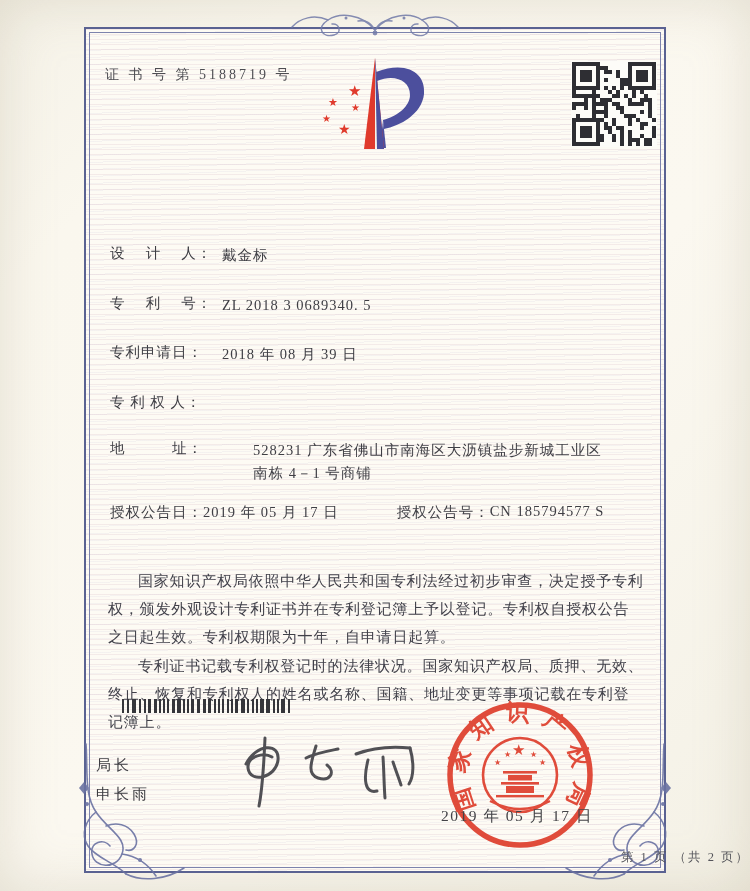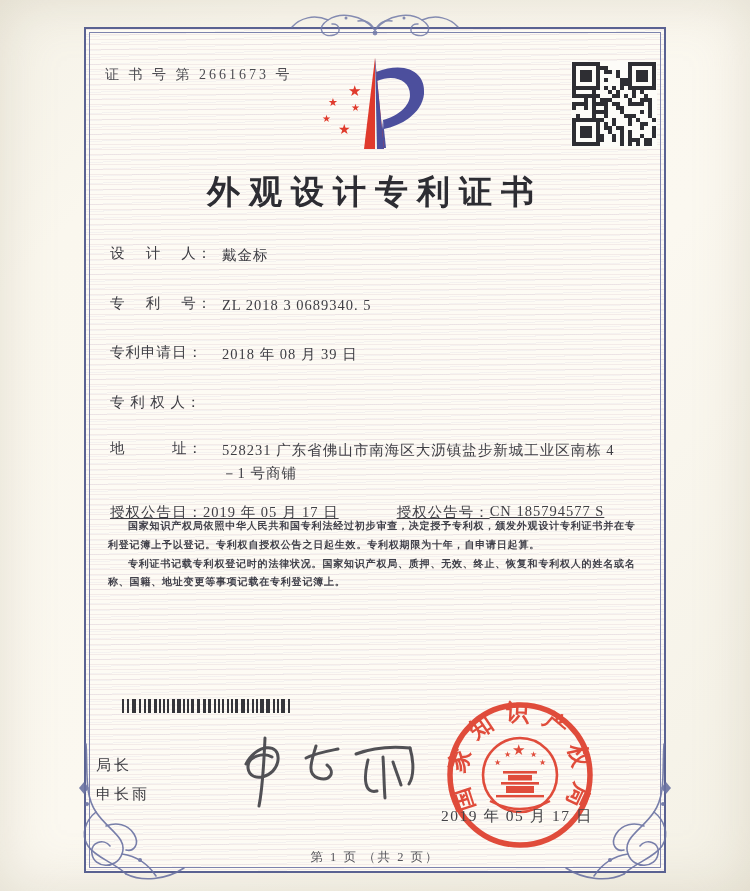--- a/index.html
+++ b/index.html
@@ -41,47 +41,47 @@
   .title {
     position: absolute; left: 0; top: 170px; width: 100%;
     text-align: center; font-size: 33px; font-weight: 700;
     letter-spacing: 9px; color: #2d2d33;
   }
 
   .fields { position: absolute; left: 110px; top: 244px; width: 505px; font-size: 14.5px; color: #3e3e44; }
   .field-row { display: flex; align-items: flex-start; margin-bottom: 26.5px; letter-spacing: 1px; }
   .field-label { flex: 0 0 112px; white-space: pre; }
   .field-value { flex: 1 1 auto; line-height: 1.6; max-width: 452px; }
-  .grant-row { display: flex; letter-spacing: 1px; text-decoration: underline; }
+  .grant-row { display: flex; letter-spacing: 1px; }
   .grant-pair { display: flex; }
   .grant-pair.second { margin-left: 58px; }
 
   .paragraphs {
-    position: absolute; left: 108px; top: 517px; width: 537px;
-    font-size: 10px; line-height: 1.88; color: #41414a; letter-spacing: 0.8px; font-weight: bold;
+    position: absolute; left: 108px; top: 567px; width: 537px;
+    font-size: 15px; line-height: 1.88; color: #41414a; letter-spacing: 0.8px;
   }
   .paragraphs p { text-indent: 2em; }
 
   .barcode { position: absolute; left: 122px; top: 699px; height: 14px; display: flex; align-items: stretch; }
   .barcode .bar { height: 100%; background: #35353a; }
   .barcode .gap { height: 100%; }
 
   .signer { position: absolute; left: 96px; top: 751px; font-size: 15px; color: #3b3b40; letter-spacing: 3px; line-height: 1.9; }
   .signer div { font-family: "Liberation Sans", sans-serif; }
   .signature-svg { position: absolute; left: 220px; top: 730px; }
 
   .seal { position: absolute; left: 432px; top: 687px; width: 176px; height: 176px; }
   .seal-date {
     position: absolute; left: 441px; top: 806px; z-index: 5;
     font-size: 15.5px; color: #434347; letter-spacing: 1.5px;
   }
 
   .footer {
     position: absolute; left: 0; top: 849px; width: 100%;
-    text-align: center; font-size: 12.5px; color: #54545a; letter-spacing: 2px;
+    text-align: right; font-size: 12.5px; color: #54545a; letter-spacing: 2px;
   }
 
   svg text.seal-arc { font-family: "Liberation Serif", serif; font-weight: 700; }
 </style>
 </head>
 <body>
 
 <div id="page">
 
   <div class="frame-outer">
@@ -121,21 +121,21 @@
       <path d="M34,70 C24,78 18,92 26,104 C34,116 52,120 64,132"></path>
       <path d="M64,132 C80,140 104,138 122,126"></path>
       <path d="M60,112 C74,114 86,122 94,134"></path>
       <path d="M44,84 C54,80 66,82 72,92 C78,102 72,110 64,108"></path>
       <path d="M22,40 L27,46 L22,52 L17,46 Z" fill="#6a72a2" stroke="none"></path>
       <circle cx="25" cy="62" r="2" fill="#6a72a2" stroke="none"></circle>
       <circle cx="78" cy="118" r="2" fill="#6a72a2" stroke="none"></circle>
     </g>
   </svg>
 
-  <div class="cert-no">证 书 号 第 2661673 号</div>
+  <div class="cert-no">证 书 号 第 5188719 号</div>
 
   <svg class="logo" width="118" height="108" viewBox="0 0 118 108">
 
     <path d="M56,20 C88,8 106,22 104,42 C102,62 80,74 64,77 L63,68 C78,64 90,54 90,43 C90,28 74,22 57,29 Z" fill="#4c4f9d"></path>
     <path d="M63,68 L66,96 L60,96 Z" fill="#4c4f9d"></path>
 
     <polygon points="55,6 64,97 44,97" fill="#e03a2c"></polygon>
     <polygon points="55,6 64,97 55,97" fill="#4c4f9d"></polygon>
     <polygon points="55,6 57,97 55,97" fill="#f6f3ea"></polygon>
 
@@ -268,39 +268,38 @@
         <rect x="5" y="5" width="20" height="20" fill="#fdfcf8"></rect>
         <rect x="9" y="9" width="12" height="12" fill="#2e2e33"></rect>
         <rect x="57" y="1" width="28" height="28" fill="#2e2e33"></rect>
         <rect x="61" y="5" width="20" height="20" fill="#fdfcf8"></rect>
         <rect x="65" y="9" width="12" height="12" fill="#2e2e33"></rect>
         <rect x="1" y="57" width="28" height="28" fill="#2e2e33"></rect>
         <rect x="5" y="61" width="20" height="20" fill="#fdfcf8"></rect>
         <rect x="9" y="65" width="12" height="12" fill="#2e2e33"></rect>
       </svg></div>
 
-  <div class="title">外观设计专利证书</div>
 
   <div class="fields">
     <div class="field-row">
       <span class="field-label">设　 计　 人：</span>
       <span class="field-value">戴金标</span>
     </div>
     <div class="field-row">
       <span class="field-label">专　 利　 号：</span>
       <span class="field-value">ZL 2018 3 0689340. 5</span>
     </div>
     <div class="field-row">
       <span class="field-label">专利申请日：</span>
       <span class="field-value">2018 年 08 月 39 日</span>
     </div>
     <div class="field-row">
       <span class="field-label">专 利 权 人：</span>
     </div>
-    <div class="field-row" style="margin-bottom:18px;">
+    <div class="field-row" style="margin-bottom:18px;gap:31px;">
       <span class="field-label">地　　　址：</span>
       <span class="field-value">528231 广东省佛山市南海区大沥镇盐步新城工业区南栋 4－1 号商铺</span>
     </div>
     <div class="grant-row">
       <span class="grant-pair">
         <span>授权公告日：</span>
         <span>2019 年 05 月 17 日</span>
       </span>
       <span class="grant-pair second">
         <span>授权公告号：</span>

